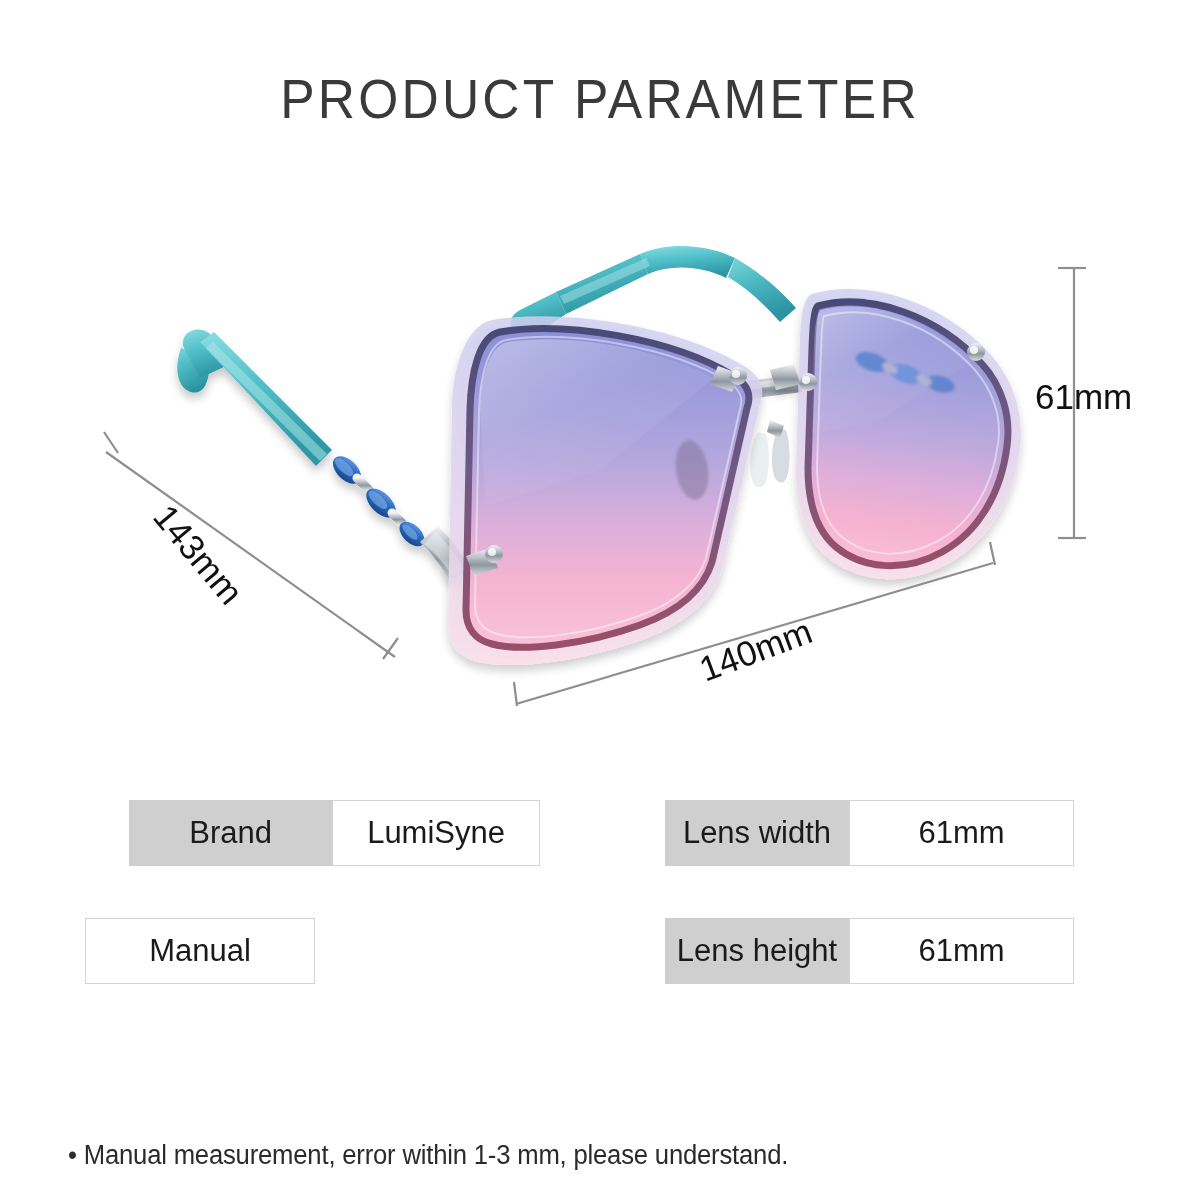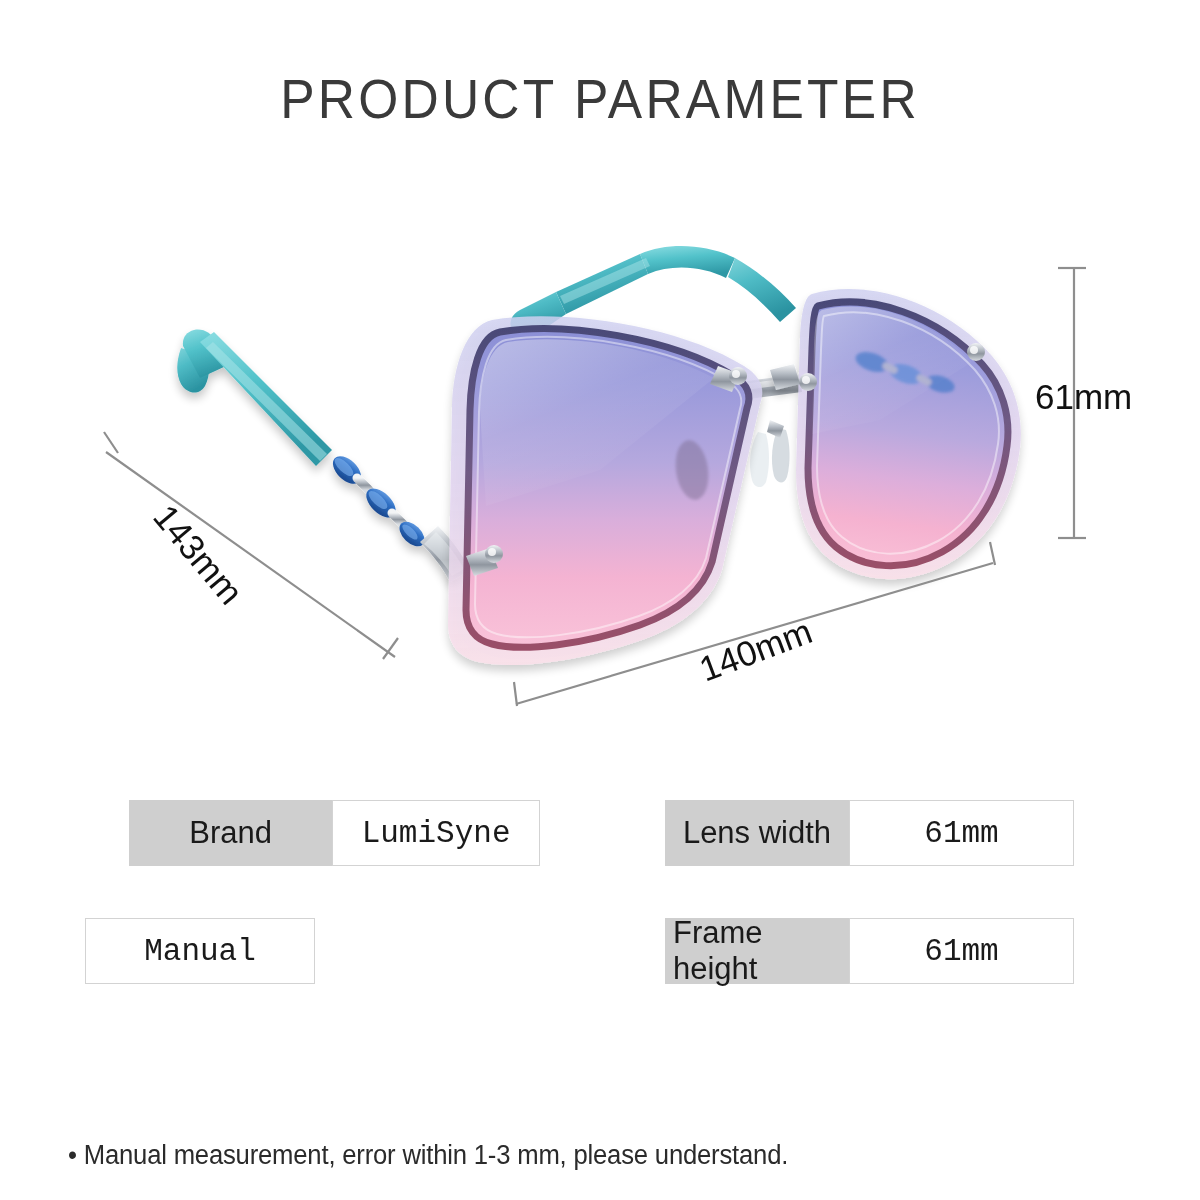--- a/index.html
+++ b/index.html
@@ -100,21 +100,21 @@
     color: #1a1a1a;
     box-sizing: border-box;
     padding: 0 8px;
   }
   .spec-val {
     background: #ffffff;
     border: 1px solid #d3d3d3;
     display: flex;
     align-items: center;
     justify-content: center;
-    font-family: Liberation Mono, monospace;
+    font-family: Liberation Sans, sans-serif;
     font-size: 31px;
     color: #1a1a1a;
     box-sizing: border-box;
     padding: 0 8px;
   }
   .left  .spec-key { width: 225px; margin-left: 44px; }
   .left  .spec-val { width: 230px; }
   .right .spec-key { width: 184px; }
   .right .spec-val { width: 225px; }
 
@@ -367,21 +367,21 @@
       <div class="spec-val">Manual</div>
     </div>
   </div>
 
   <div class="spec-table right">
     <div class="spec-row">
       <div class="spec-key">Lens width</div>
       <div class="spec-val">61mm</div>
     </div>
     <div class="spec-row">
-      <div class="spec-key">Frame height</div>
+      <div class="spec-key">Lens height</div>
       <div class="spec-val">61mm</div>
     </div>
     <div class="spec-row">
     </div>
   </div>
 
 </div>
 
 <div class="footnote">• Manual measurement, error within 1-3 mm, please understand.</div>
 

